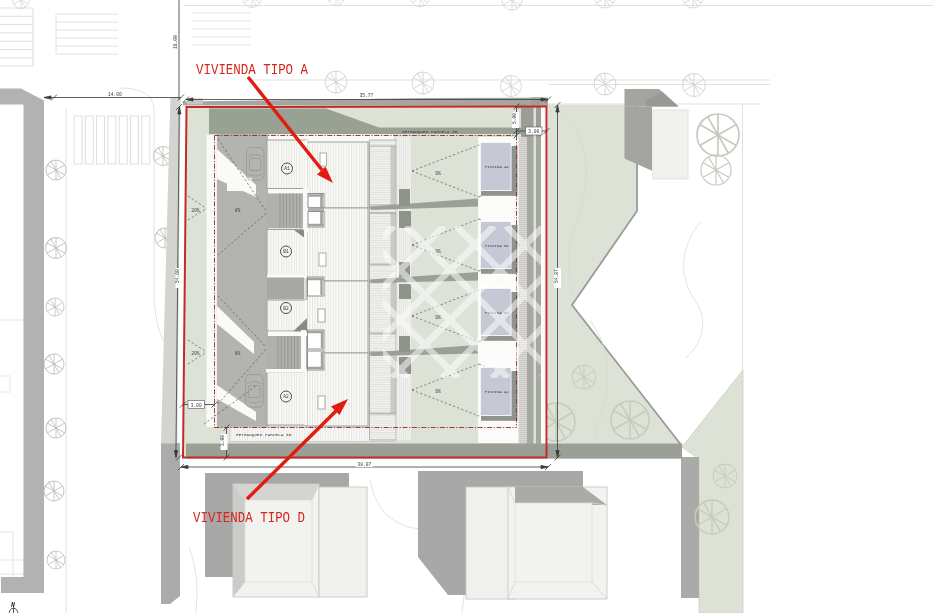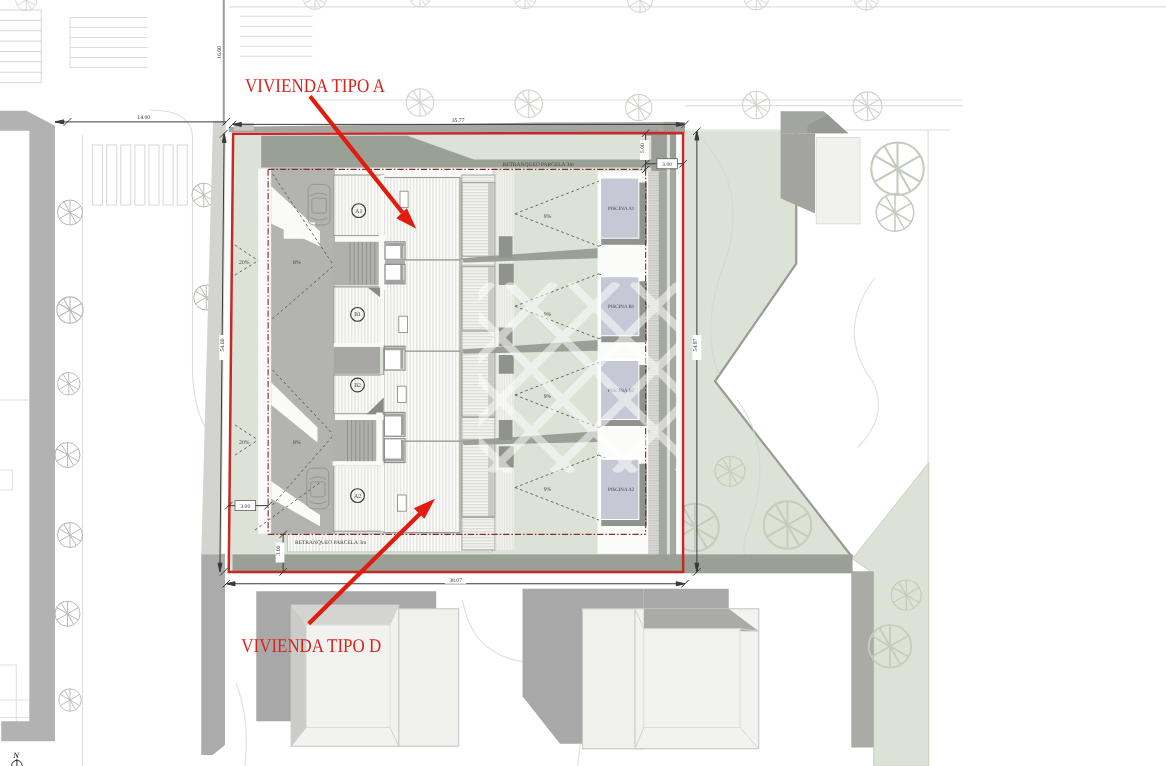--- a/index.html
+++ b/index.html
@@ -1,16 +1,16 @@
 <!DOCTYPE html>
 <html><head>
 <meta charset="utf-8">
 <style>
 html,body{margin:0;padding:0;background:#fff;}
-#plan{width:933px;height:613px;position:relative;font-family:Liberation Serif, serif;}
+#plan{width:933px;height:613px;position:relative;font-family:Liberation Mono, monospace;}
 svg{display:block;}
 </style>
 </head>
 <body>
 <div id="plan">
 <svg width="933" height="613" viewBox="0 0 933 613">
 <defs>
 <g id="tree" stroke="currentColor" fill="none" stroke-width="0.8">
   <circle cx="0" cy="0" r="10"></circle>
   <path d="M0,0 L0,-10 M0,0 L8.7,-5 M0,0 L8.7,5 M0,0 L0,10 M0,0 L-8.7,5 M0,0 L-8.7,-5 M0,0 L-5,-8.7 M0,0 L5,8.7"></path>

